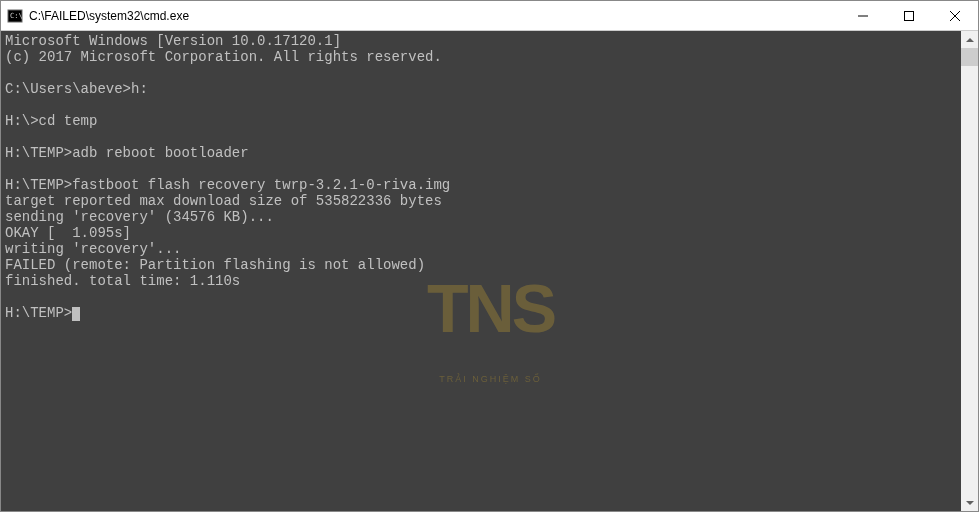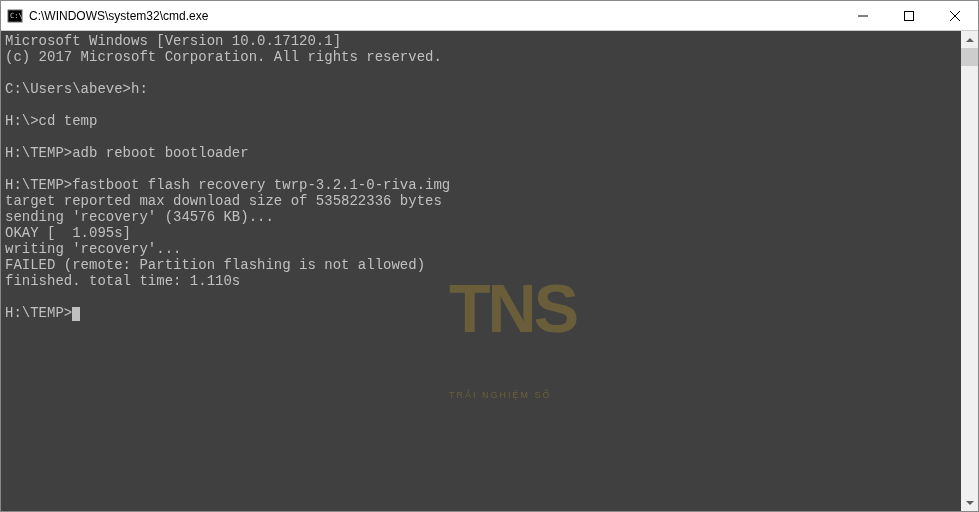--- a/index.html
+++ b/index.html
@@ -104,53 +104,54 @@
     display: inline-block;
     width: 8px;
     height: 14px;
     background: #c0c0c0;
     vertical-align: text-bottom;
     margin-left: 0;
   }
   .watermark {
     position: absolute;
     top: 218px;
-    left: 448px;
+    left: 426px;
     opacity: 0.35;
     pointer-events: none;
+    text-align: center;
   }
   .watermark .tns {
     font-family: Arial, sans-serif;
     font-weight: 900;
     font-size: 68px;
     color: #b8962f;
     letter-spacing: -3px;
     line-height: 0.8;
   }
   .watermark .sub {
     font-family: Arial, sans-serif;
     font-size: 9px;
     letter-spacing: 2px;
     color: #b8962f;
-    margin-top: 20px;
+    margin-top: 4px;
   }
 </style>
 </head>
 <body>
 
 <div class="window">
 
   <div class="titlebar">
     <div class="app-icon">
       <svg width="16" height="16" viewBox="0 0 16 16">
         <rect x="1" y="2" width="14" height="12" fill="#000" stroke="#666" stroke-width="1"></rect>
         <text x="3" y="10" font-family="monospace" font-size="7" fill="#ccc">C:\</text>
       </svg>
     </div>
-    <div class="title">C:\WINDOWS\system32\cmd.exe</div>
+    <div class="title">C:\FAILED\system32\cmd.exe</div>
     <div class="controls">
       <div class="ctrl">
         <svg width="10" height="10" viewBox="0 0 10 10">
             <line x1="0" y1="5" x2="10" y2="5" stroke="#000" stroke-width="1"></line>
           </svg>
       </div>
       <div class="ctrl">
         <svg width="10" height="10" viewBox="0 0 10 10">
             <rect x="0.5" y="0.5" width="9" height="9" fill="none" stroke="#000" stroke-width="1"></rect>
           </svg>

